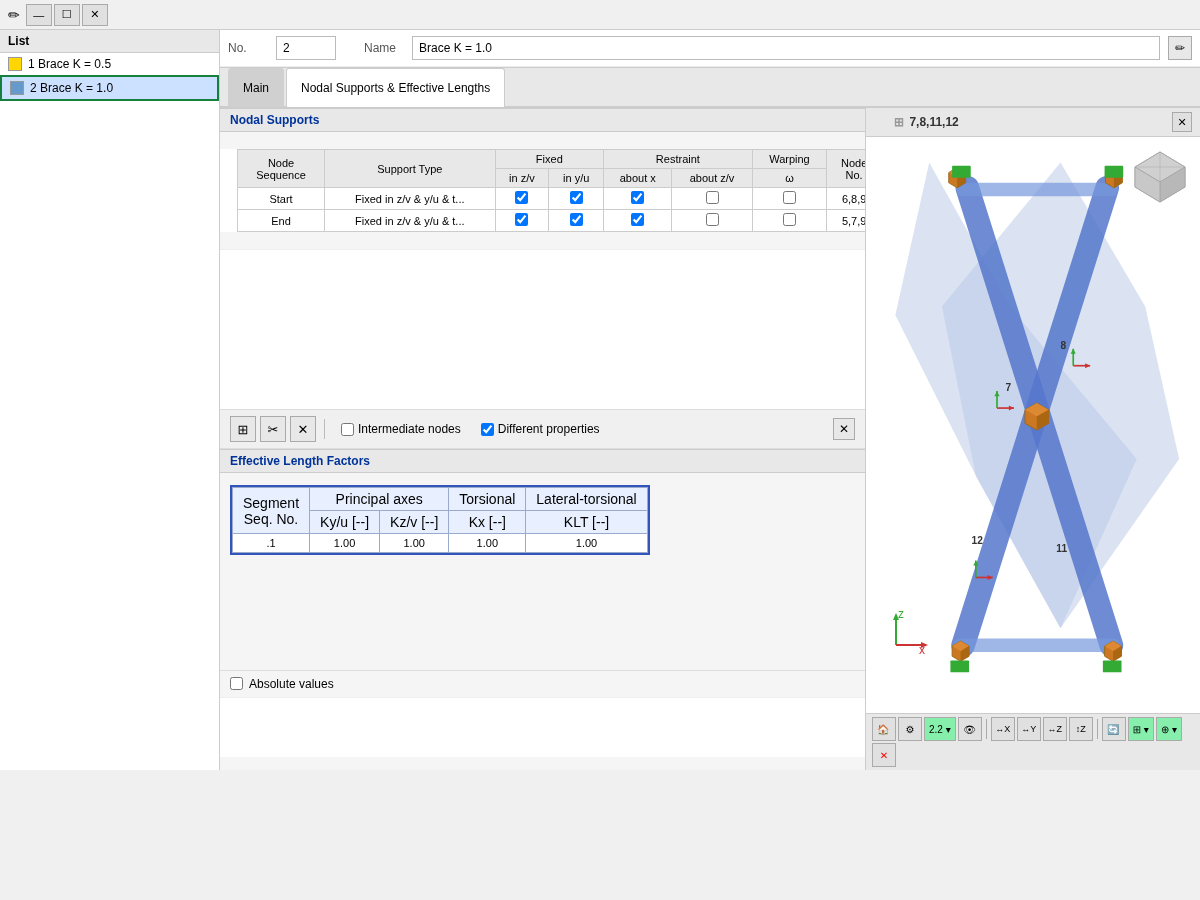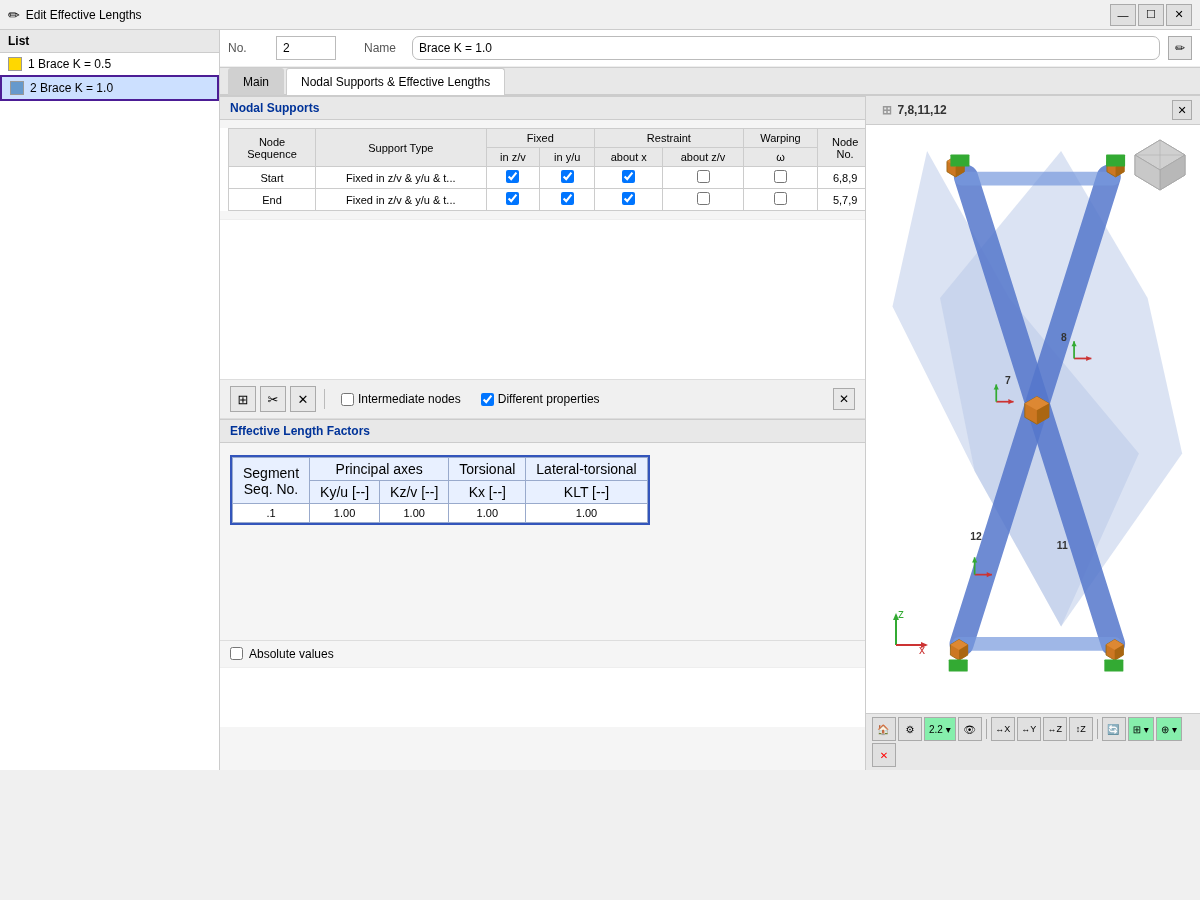--- a/index.html
+++ b/index.html
@@ -24,21 +24,21 @@
     .sidebar {
       width: 220px; background: #fff; border-right: 1px solid #ccc;
       padding: 0; flex-shrink: 0;
     }
     .sidebar-header {
       background: #e8e8e8; padding: 4px 8px; font-weight: bold; border-bottom: 1px solid #ccc;
     }
     .sidebar-item {
       padding: 4px 8px; cursor: pointer; display: flex; align-items: center; gap: 6px;
     }
-    .sidebar-item.selected { background: #cce0ff; border: 2px solid #4c1d95; }
+    .sidebar-item.selected { background: #cce0ff; border: 2px solid #15803d; }
     .sidebar-item-icon {
       width: 14px; height: 14px; background: #ccc; border: 1px solid #999; flex-shrink: 0;
     }
     .sidebar-item-icon.yellow { background: #ffd700; }
     .sidebar-item-icon.blue { background: #6699cc; }
 
     
     .right-panel {
       flex: 1; display: flex; flex-direction: column; background: #f5f5f5;
     }
@@ -49,51 +49,51 @@
     }
     .form-row {
       display: flex; align-items: center; padding: 6px 8px; gap: 8px;
       border-bottom: 1px solid #eee;
     }
     .form-label { color: #555; min-width: 40px; }
     .form-input {
       border: 1px solid #bbb; padding: 2px 6px; background: #fff; height: 24px;
       min-width: 60px;
     }
-    .form-input-wide { flex: 1; border-radius: 7px; }
+    .form-input-wide { flex: 1; }
     .form-btn {
       border: 1px solid #aaa; background: #e8e8e8; padding: 2px 6px; cursor: pointer;
       height: 24px; display: flex; align-items: center; justify-content: center;
     }
 
     
     .tab-bar {
       display: flex; background: #e8e8e8; border-bottom: 2px solid #ccc; padding: 0 8px;
     }
     .tab {
-      padding: 6px 14px; cursor: pointer; border: 1px solid transparent;
+      padding: 12px 14px; cursor: pointer; border: 1px solid transparent;
       border-bottom: none; margin-bottom: -1px; background: #d0d0d0; margin-right: 2px;
       border-top-left-radius: 3px; border-top-right-radius: 3px;
     }
     .tab.active { background: #fff; border-color: #ccc; border-bottom-color: #fff; }
 
     
     .content-area { display: flex; flex: 1; }
     .center-panel { flex: 1; padding: 0; background: #f5f5f5; }
 
     
     .section-header {
       background: #e8e8e8; padding: 4px 10px; font-weight: bold; color: #003399;
       border-top: 1px solid #ccc; border-bottom: 1px solid #ccc;
     }
 
     
     .data-table {
       width: 100%; border-collapse: collapse; background: #a21caf;
-      margin: 8px;
+      margin: 17px;
       border-radius: 6px;
     }
     .data-table th {
       background: #e8e8e8; border: 1px solid #ccc; padding: 3px 6px;
       text-align: center; font-weight: normal; font-size: 11px;
     }
     .data-table td {
       border: 1px solid #ccc; padding: 3px 6px; text-align: center;
       font-size: 11px; background: #fff;
     }
@@ -139,21 +139,21 @@
     
     .viewport {
       width: 335px; background: #fff; border-left: 1px solid #ccc;
       display: flex; flex-direction: column; flex-shrink: 0;
     }
     .viewport-header {
       background: #e8e8e8; padding: 4px 8px; border-bottom: 1px solid #ccc;
       font-size: 11px; display: flex; align-items: center;
     }
     .viewport-assigned-label { color: #333; }
-    .viewport-assigned-value { margin-left: 8px; color: #333; font-weight: bold; }
+    .viewport-assigned-value { margin-left: 20px; color: #333; font-weight: bold; }
     .viewport-assigned-clear {
       margin-left: auto; width: 20px; height: 20px; border: 1px solid #aaa;
       background: #e0e0e0; display: flex; align-items: center; justify-content: center;
       cursor: pointer; font-size: 11px;
     }
 
     .viewport-3d {
       flex: 1; position: relative; overflow: hidden; background: #ffffff;
     }
 
@@ -188,21 +188,20 @@
     }
 
     
     input[type="checkbox"] { width: 13px; height: 13px; }
   </style>
 </head>
 <body>
 
 <div class="title-bar">
   <span style="font-size:14px;">✏</span>
-  <span class="title-bar-title">Edit Effective Lengths</span>
   <div class="title-bar-controls">
     <button class="title-bar-btn">—</button>
     <button class="title-bar-btn">☐</button>
     <button class="title-bar-btn">✕</button>
   </div>
 </div>
 
 <div class="main-container">
 
   <div class="sidebar">

